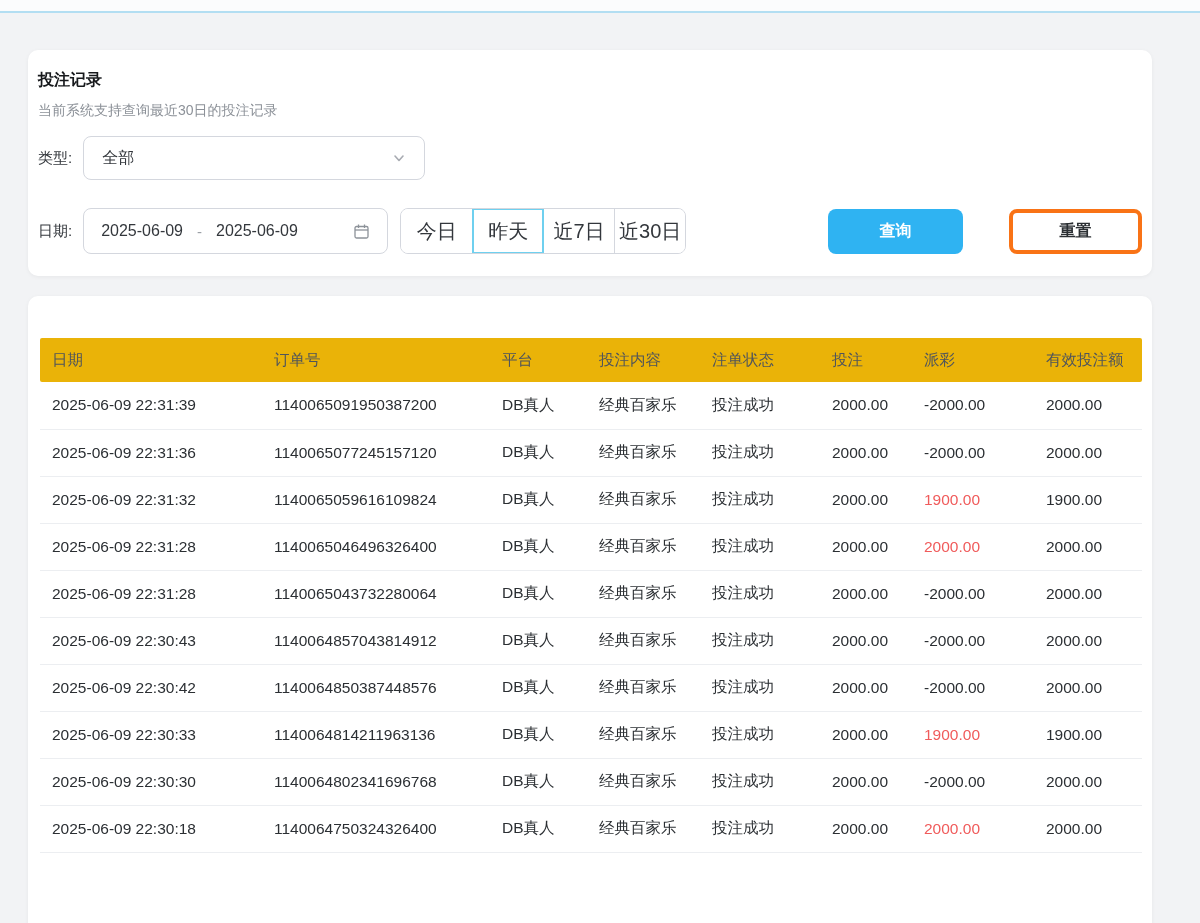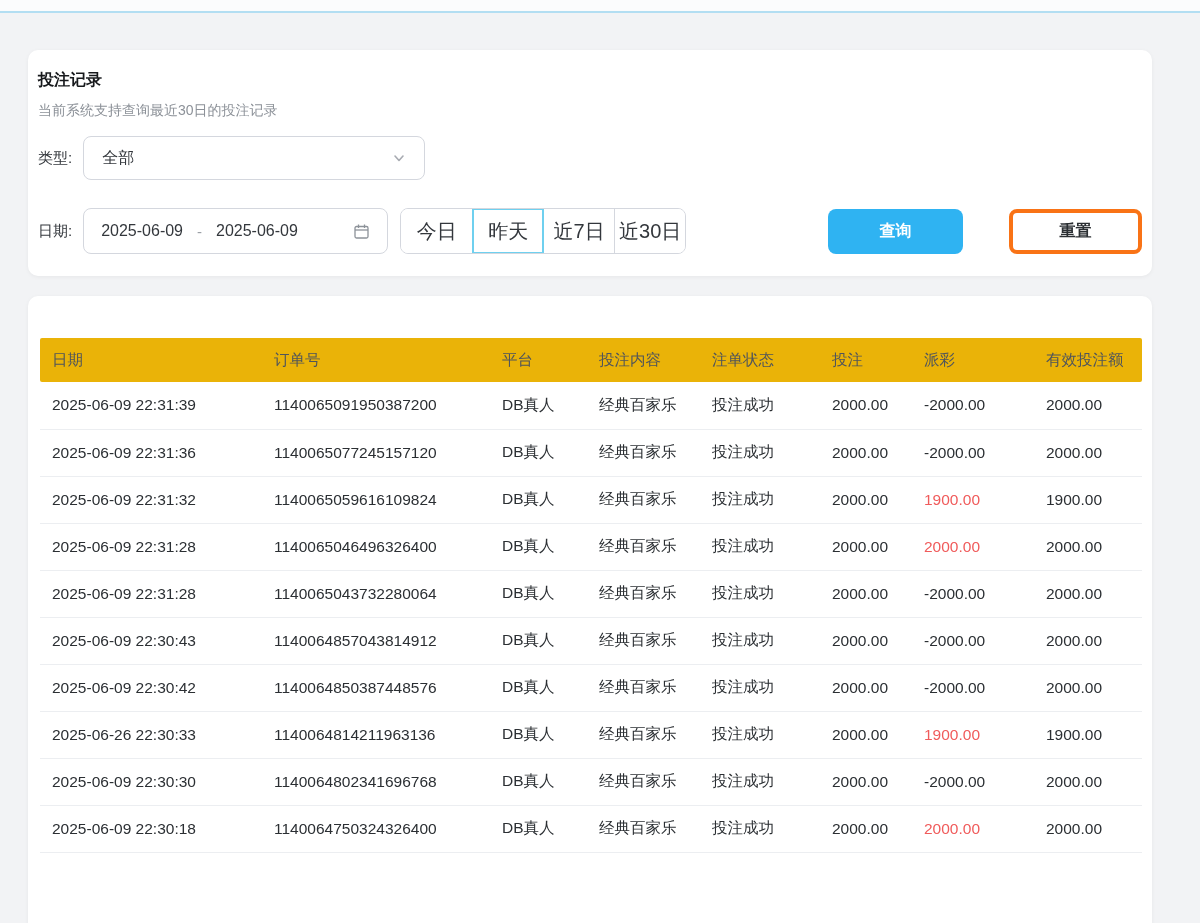--- a/index.html
+++ b/index.html
@@ -266,21 +266,21 @@
           <td>2025-06-09 22:30:42</td>
           <td>1140064850387448576</td>
           <td>DB真人</td>
           <td>经典百家乐</td>
           <td>投注成功</td>
           <td>2000.00</td>
           <td>-2000.00</td>
           <td>2000.00</td>
         </tr>
         <tr>
-          <td>2025-06-26 22:30:33</td>
+          <td>2025-06-09 22:30:33</td>
           <td>1140064814211963136</td>
           <td>DB真人</td>
           <td>经典百家乐</td>
           <td>投注成功</td>
           <td>2000.00</td>
           <td class="red">1900.00</td>
           <td>1900.00</td>
         </tr>
         <tr>
           <td>2025-06-09 22:30:30</td>

